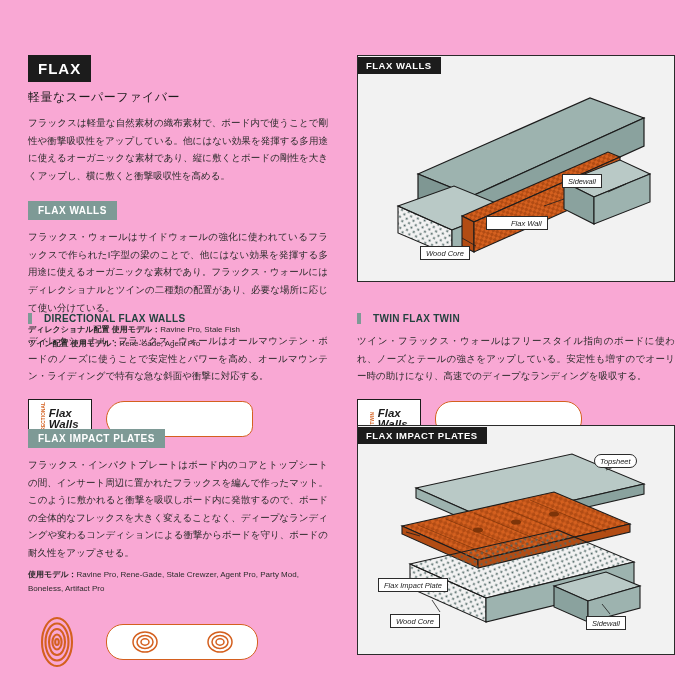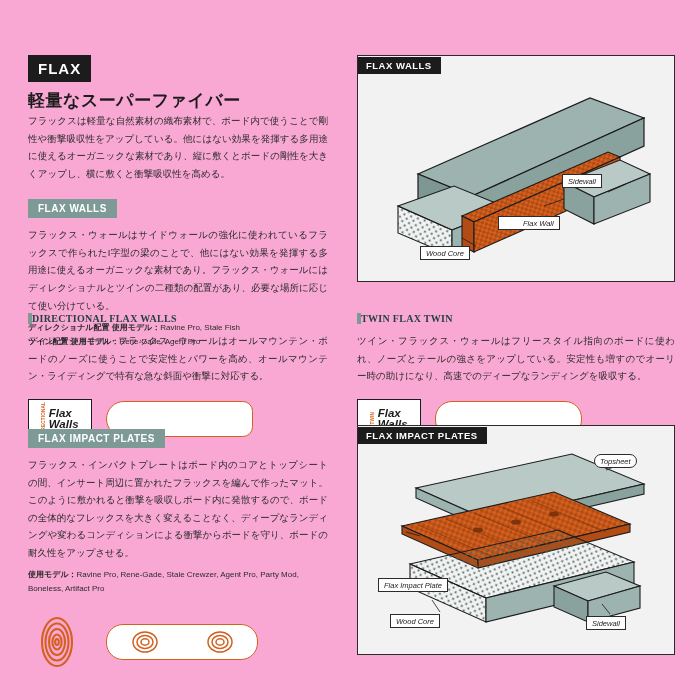--- a/index.html
+++ b/index.html
@@ -12,36 +12,36 @@
   }
   .page{position:relative;width:700px;height:700px;background:#f9a8d4;}
 
   
   .title-bar{
     background:#1c1c1c;color:#ffffff;
     font-size:15px;font-weight:bold;letter-spacing:1px;
     padding:5px 10px;display:inline-block;
   }
   .sub-title{
-    font-size:17px;font-weight:bold;margin:7px 0 0 0;letter-spacing:.5px;
+    font-size:12px;font-weight:normal;margin:7px 0 8px 0;letter-spacing:.5px;
   }
   .body-text{
     font-size:9.5px;line-height:1.85;text-align:justify;color:#2b2b2b;
   }
   .sec-head{
     background:#7e9a96;color:#ffffff;font-size:10px;font-weight:bold;
     letter-spacing:.5px;padding:4px 10px;display:inline-block;margin-bottom:8px;
   }
   .sec-head-dark{
     background:#1c1c1c;color:#ffffff;font-size:9.5px;font-weight:bold;
     letter-spacing:.5px;padding:3px 9px;display:inline-block;
   }
   .sec-head-plain{
     color:#23423f;font-size:10px;font-weight:bold;letter-spacing:.3px;
-    border-left:4px solid #7e9a96;padding-left:0;margin-bottom:8px;font-family:Liberation Serif, serif;
+    border-left:4px solid #7e9a96;padding-left:12px;margin-bottom:8px;
   }
   .model-line{font-size:8px;line-height:1.75;color:#2b2b2b;margin-top:7px;}
   .model-line b{font-weight:bold;}
 
   
   .left-col{position:absolute;left:28px;top:55px;width:300px;}
   .right-top{position:absolute;left:357px;top:55px;width:318px;}
 
   .panel{
     border:1px solid #2b2b2b;background:#f2f2f2;position:relative;
@@ -158,21 +158,21 @@
           <polygon points="206,126 236,141 236,168 206,153" fill="#8aa29e" stroke="#1c1c1c" stroke-width="1.1"></polygon>
           <polygon points="236,141 292,118 292,146 236,168" fill="#9db3af" stroke="#1c1c1c" stroke-width="1.1"></polygon>
         </g>
 
         <line x1="250" y1="136" x2="268" y2="128" stroke="#1c1c1c" stroke-width="0.8"></line>
         <line x1="186" y1="150" x2="206" y2="143" stroke="#1c1c1c" stroke-width="0.8"></line>
         <line x1="104" y1="182" x2="118" y2="190" stroke="#1c1c1c" stroke-width="0.8"></line>
       </svg>
 
       <span class="fig-caption" style="left:204px;top:118px;">Sidewall</span>
-      <span class="fig-caption" style="left:140px;top:160px;padding-left:24px;">Flax Wall</span>
+      <span class="fig-caption" style="left:128px;top:160px;padding-left:24px;">Flax Wall</span>
       <span class="fig-caption" style="left:62px;top:190px;">Wood Core</span>
     </div>
   </div>
 
   <div class="mid-left">
     <div class="sec-head-plain">DIRECTIONAL FLAX WALLS</div>
     <div class="body-text">ディレクショナル・フラックス・ウォールはオールマウンテン・ボードのノーズに使うことで安定性とパワーを高め、オールマウンテン・ライディングで特有な急な斜面や衝撃に対応する。</div>
 
     <div class="row-flex" style="margin-top:14px;">
       <div class="badge">

